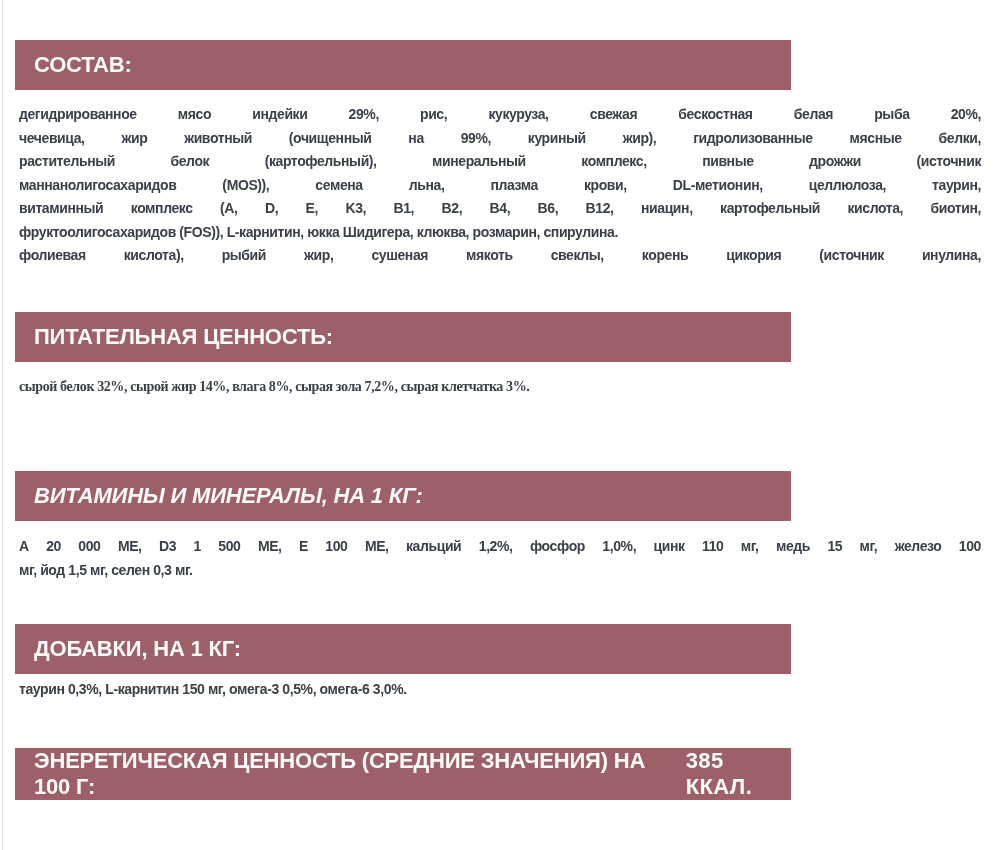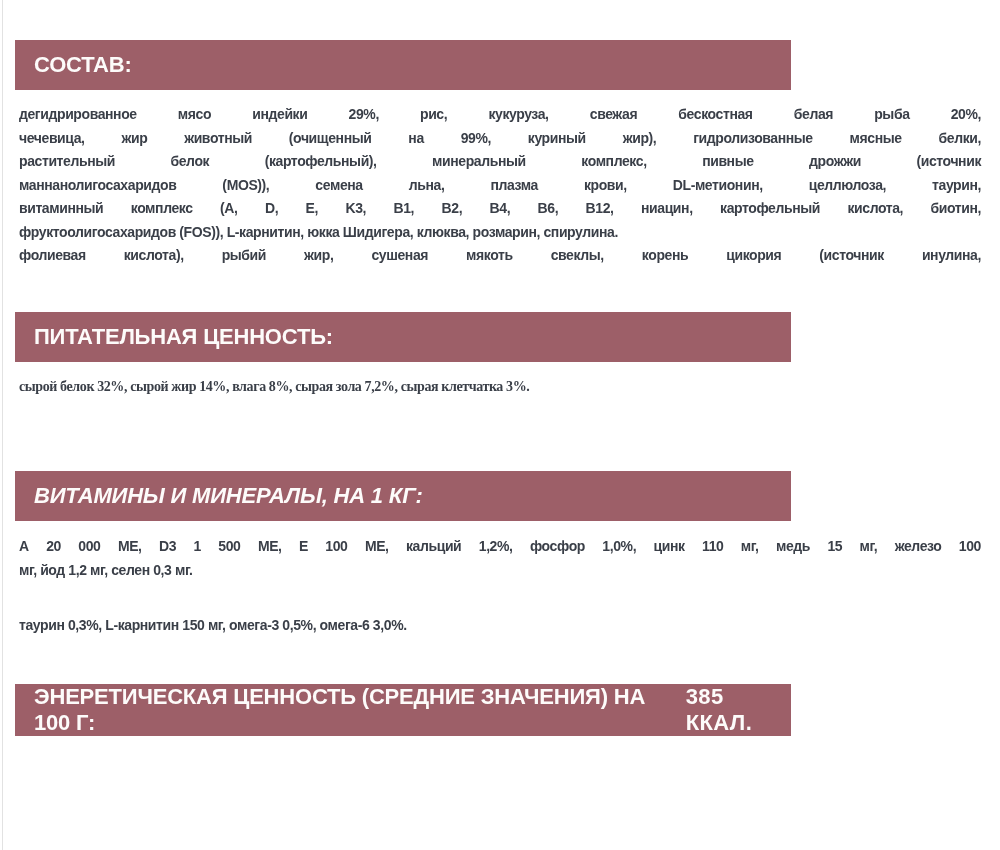--- a/index.html
+++ b/index.html
@@ -43,21 +43,21 @@
     font-size: 14px;
     font-weight: 700;
     letter-spacing: -0.4px;
     line-height: 23.5px;
     padding-left: 4px;
     width: 966px;
   }
   .para-1 { margin-top: 13px; }
   .para-2 { margin-top: 13px; font-family: Liberation Serif, serif; }
   .para-3 { margin-top: 14px; }
-  .para-4 { margin-top: 32px; }
+  .para-4 { margin-top: 4px; }
   .jline {
     text-align: justify;
     text-align-last: justify;
   }
   .jline.last {
     text-align-last: left;
   }
   .energy-value {
     font-weight: 700;
     letter-spacing: 0.4px;
@@ -89,23 +89,26 @@
   </div>
   <div class="body-text para-2">
     <div class="jline last">сырой белок 32%, сырой жир 14%, влага 8%, сырая зола 7,2%, сырая клетчатка 3%.</div>
   </div>
 
   <div class="section-bar bar-3">
     <span>ВИТАМИНЫ И МИНЕРАЛЫ, НА 1 КГ:</span>
   </div>
   <div class="body-text para-3">
     <div class="jline">А 20 000 МЕ, D3 1 500 МЕ, Е 100 МЕ, кальций 1,2%, фосфор 1,0%, цинк 110 мг, медь 15 мг, железо 100</div>
-    <div class="jline last">мг, йод 1,2 мг, селен 0,3 мг.</div>
+    <div class="jline last">мг, йод 1,5 мг, селен 0,3 мг.</div>
   </div>
 
+  <div class="section-bar bar-4">
+    <span>ДОБАВКИ, НА 1 КГ:</span>
+  </div>
   <div class="body-text para-4">
     <div class="jline last">таурин 0,3%, L-карнитин 150 мг, омега-3 0,5%, омега-6 3,0%.</div>
   </div>
 
   <div class="section-bar bar-5">
     <span>ЭНЕРЕТИЧЕСКАЯ ЦЕННОСТЬ (СРЕДНИЕ ЗНАЧЕНИЯ) НА 100 Г:</span>
     <span class="energy-value">385 ККАЛ.</span>
   </div>
 
 </div>

